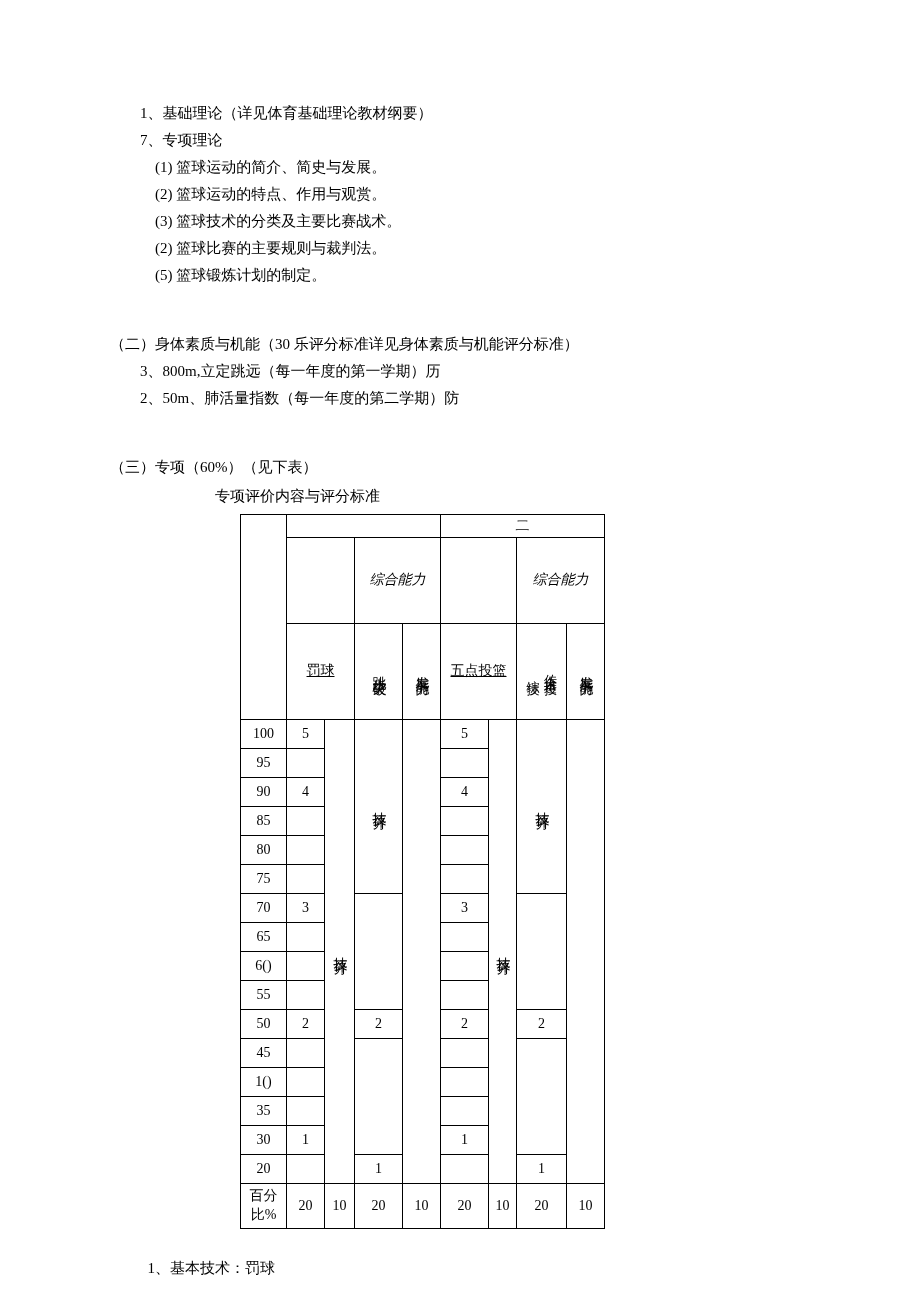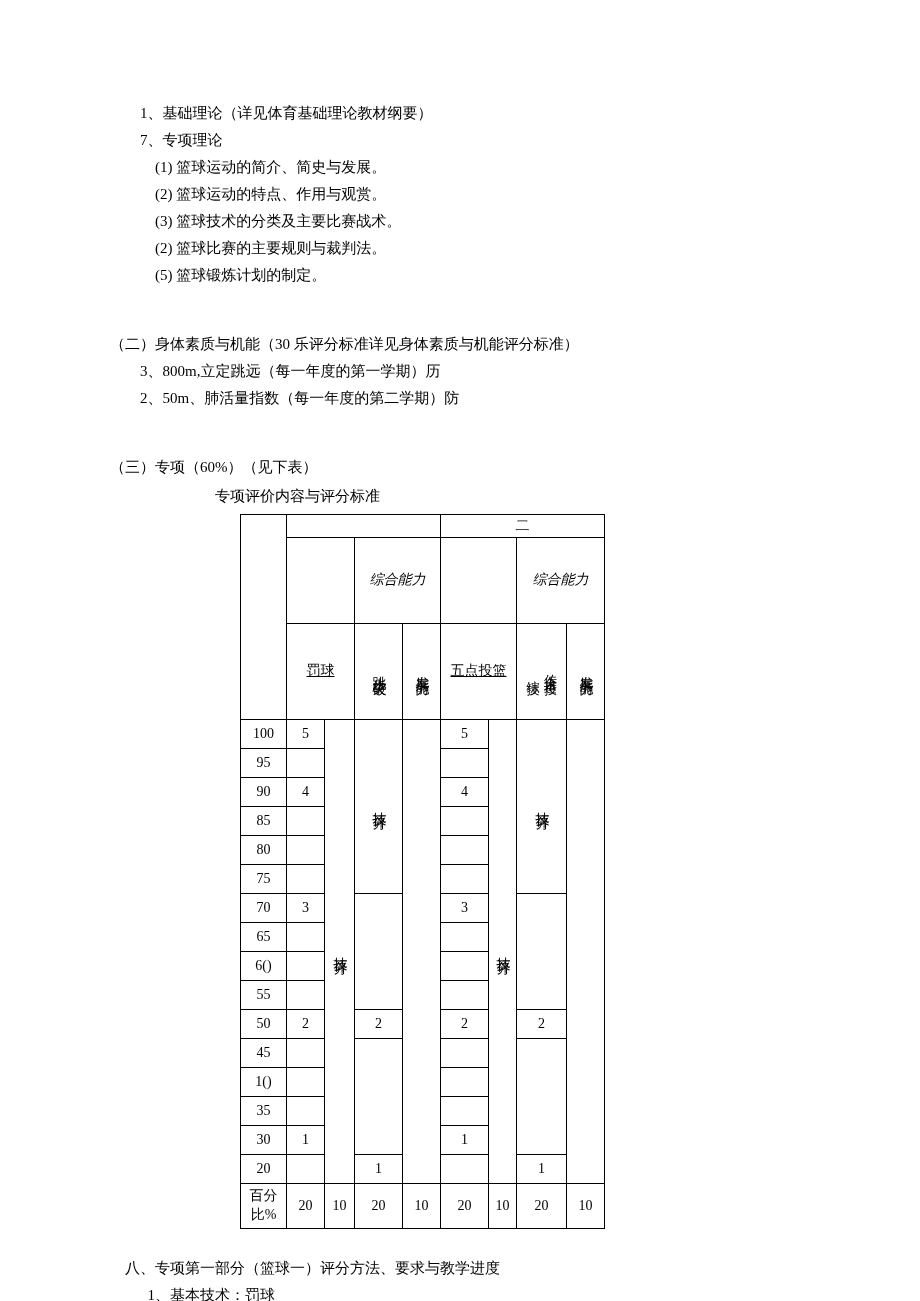--- a/index.html
+++ b/index.html
@@ -205,15 +205,14 @@
     <td>10</td>
     <td>20</td>
     <td>10</td>
     <td>20</td>
     <td>10</td>
   </tr>
 </tbody>
   </table>
 
 <div class="section8">
-  <div class="line" style="padding-left:1em">八、专项第一部分（篮球一）评分方法、要求与教学进度</div>
   <div class="line" style="padding-left:2.5em">1、基本技术：罚球</div>
 </div>
 
 </body></html>

